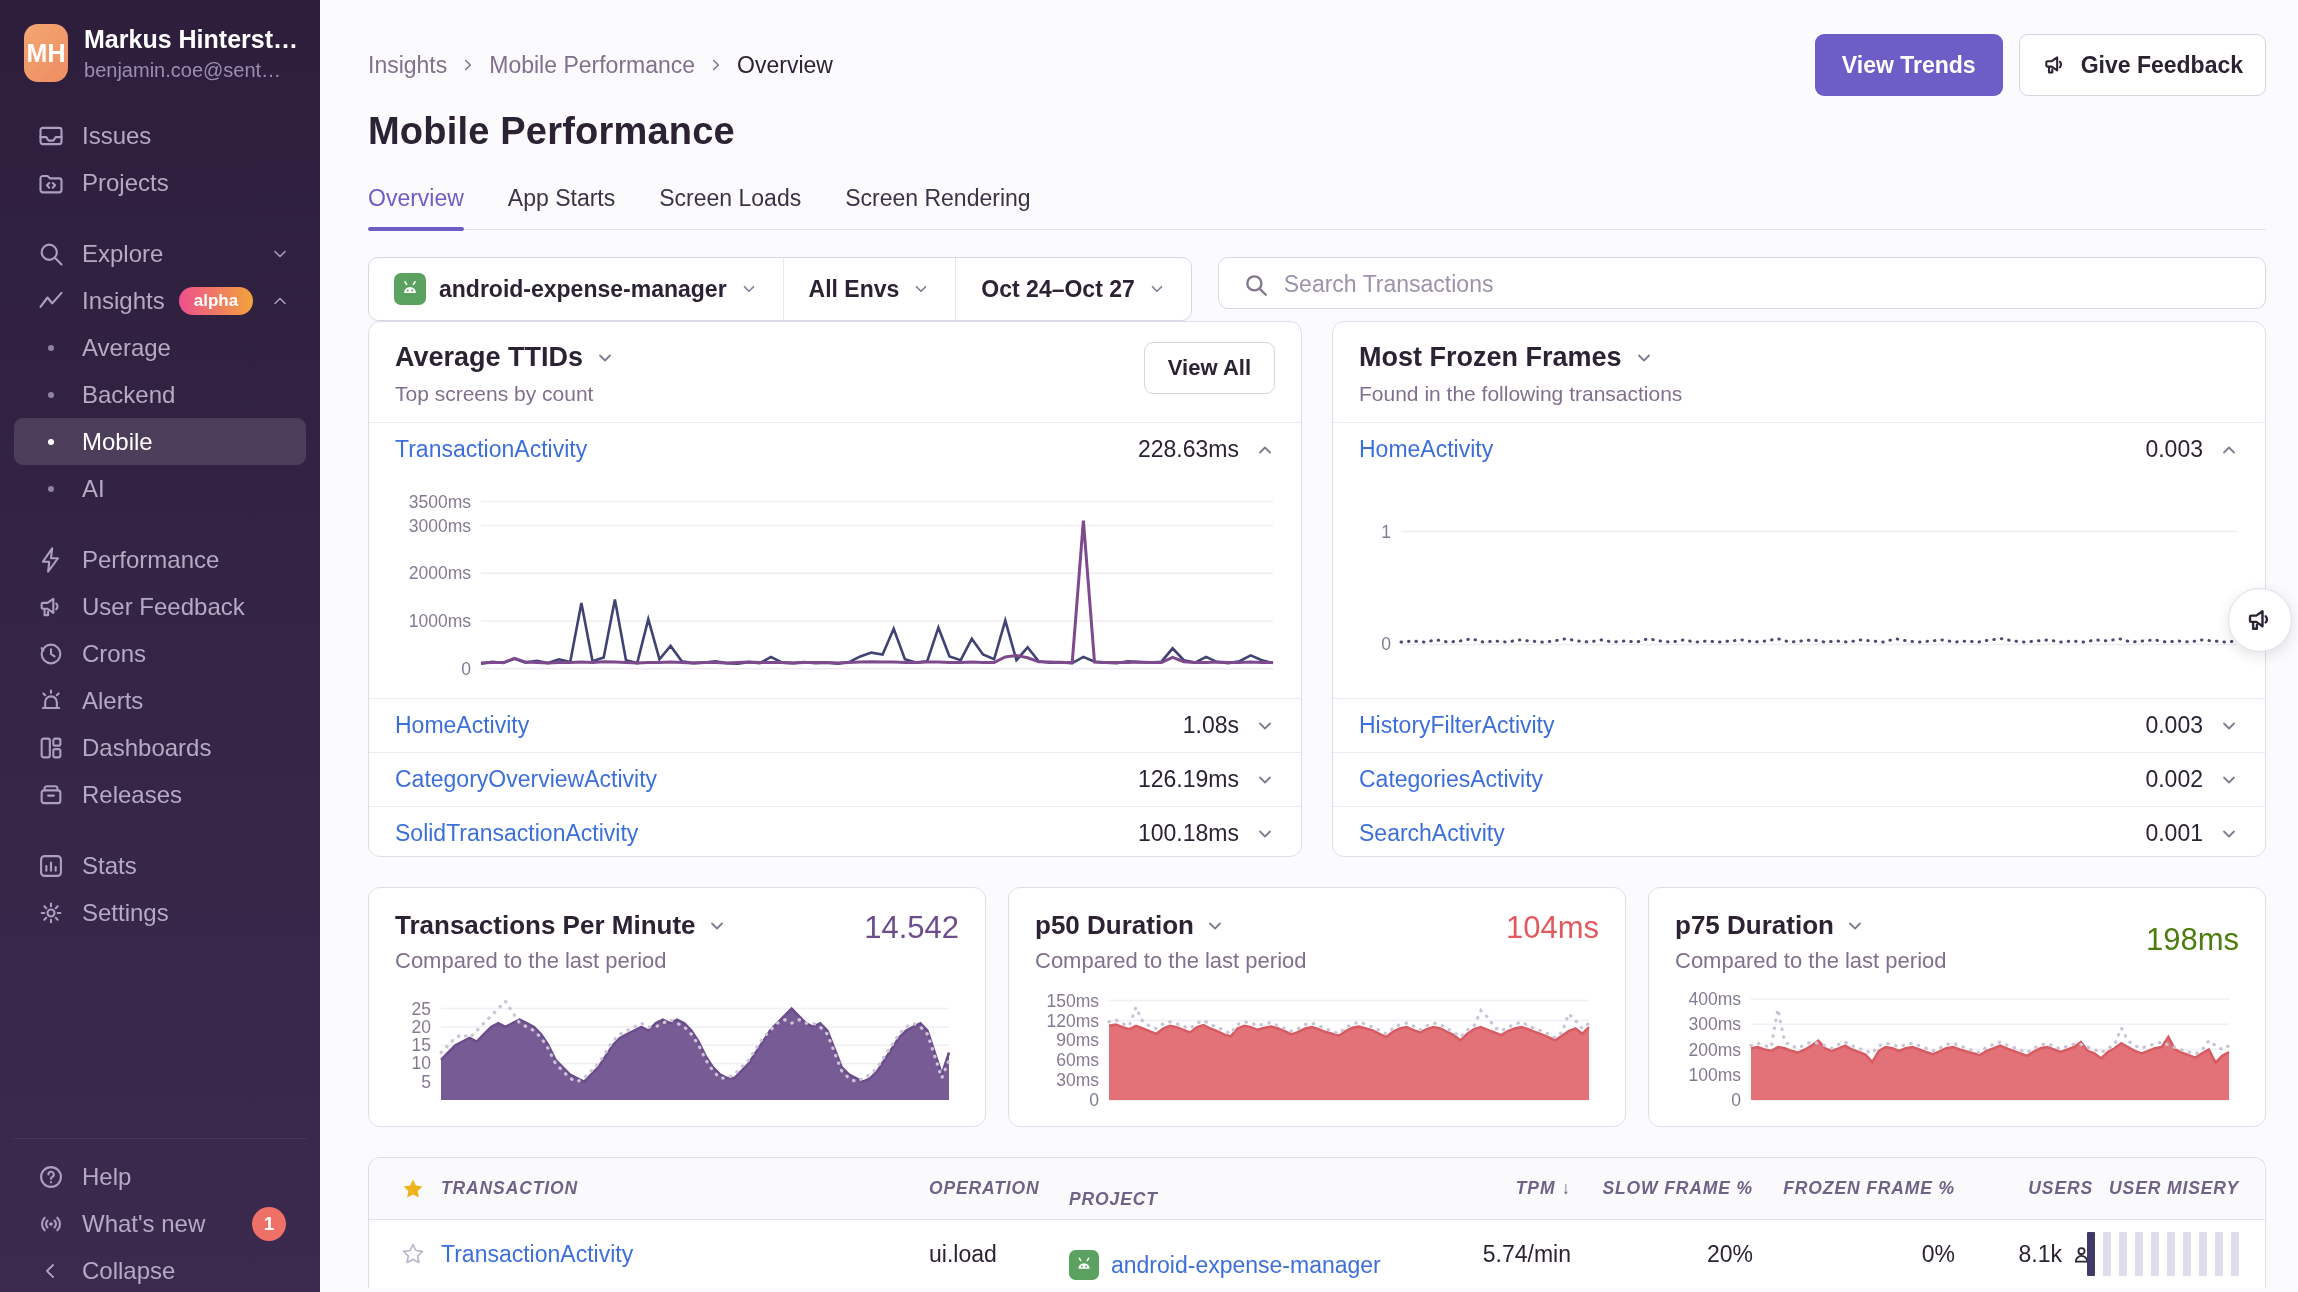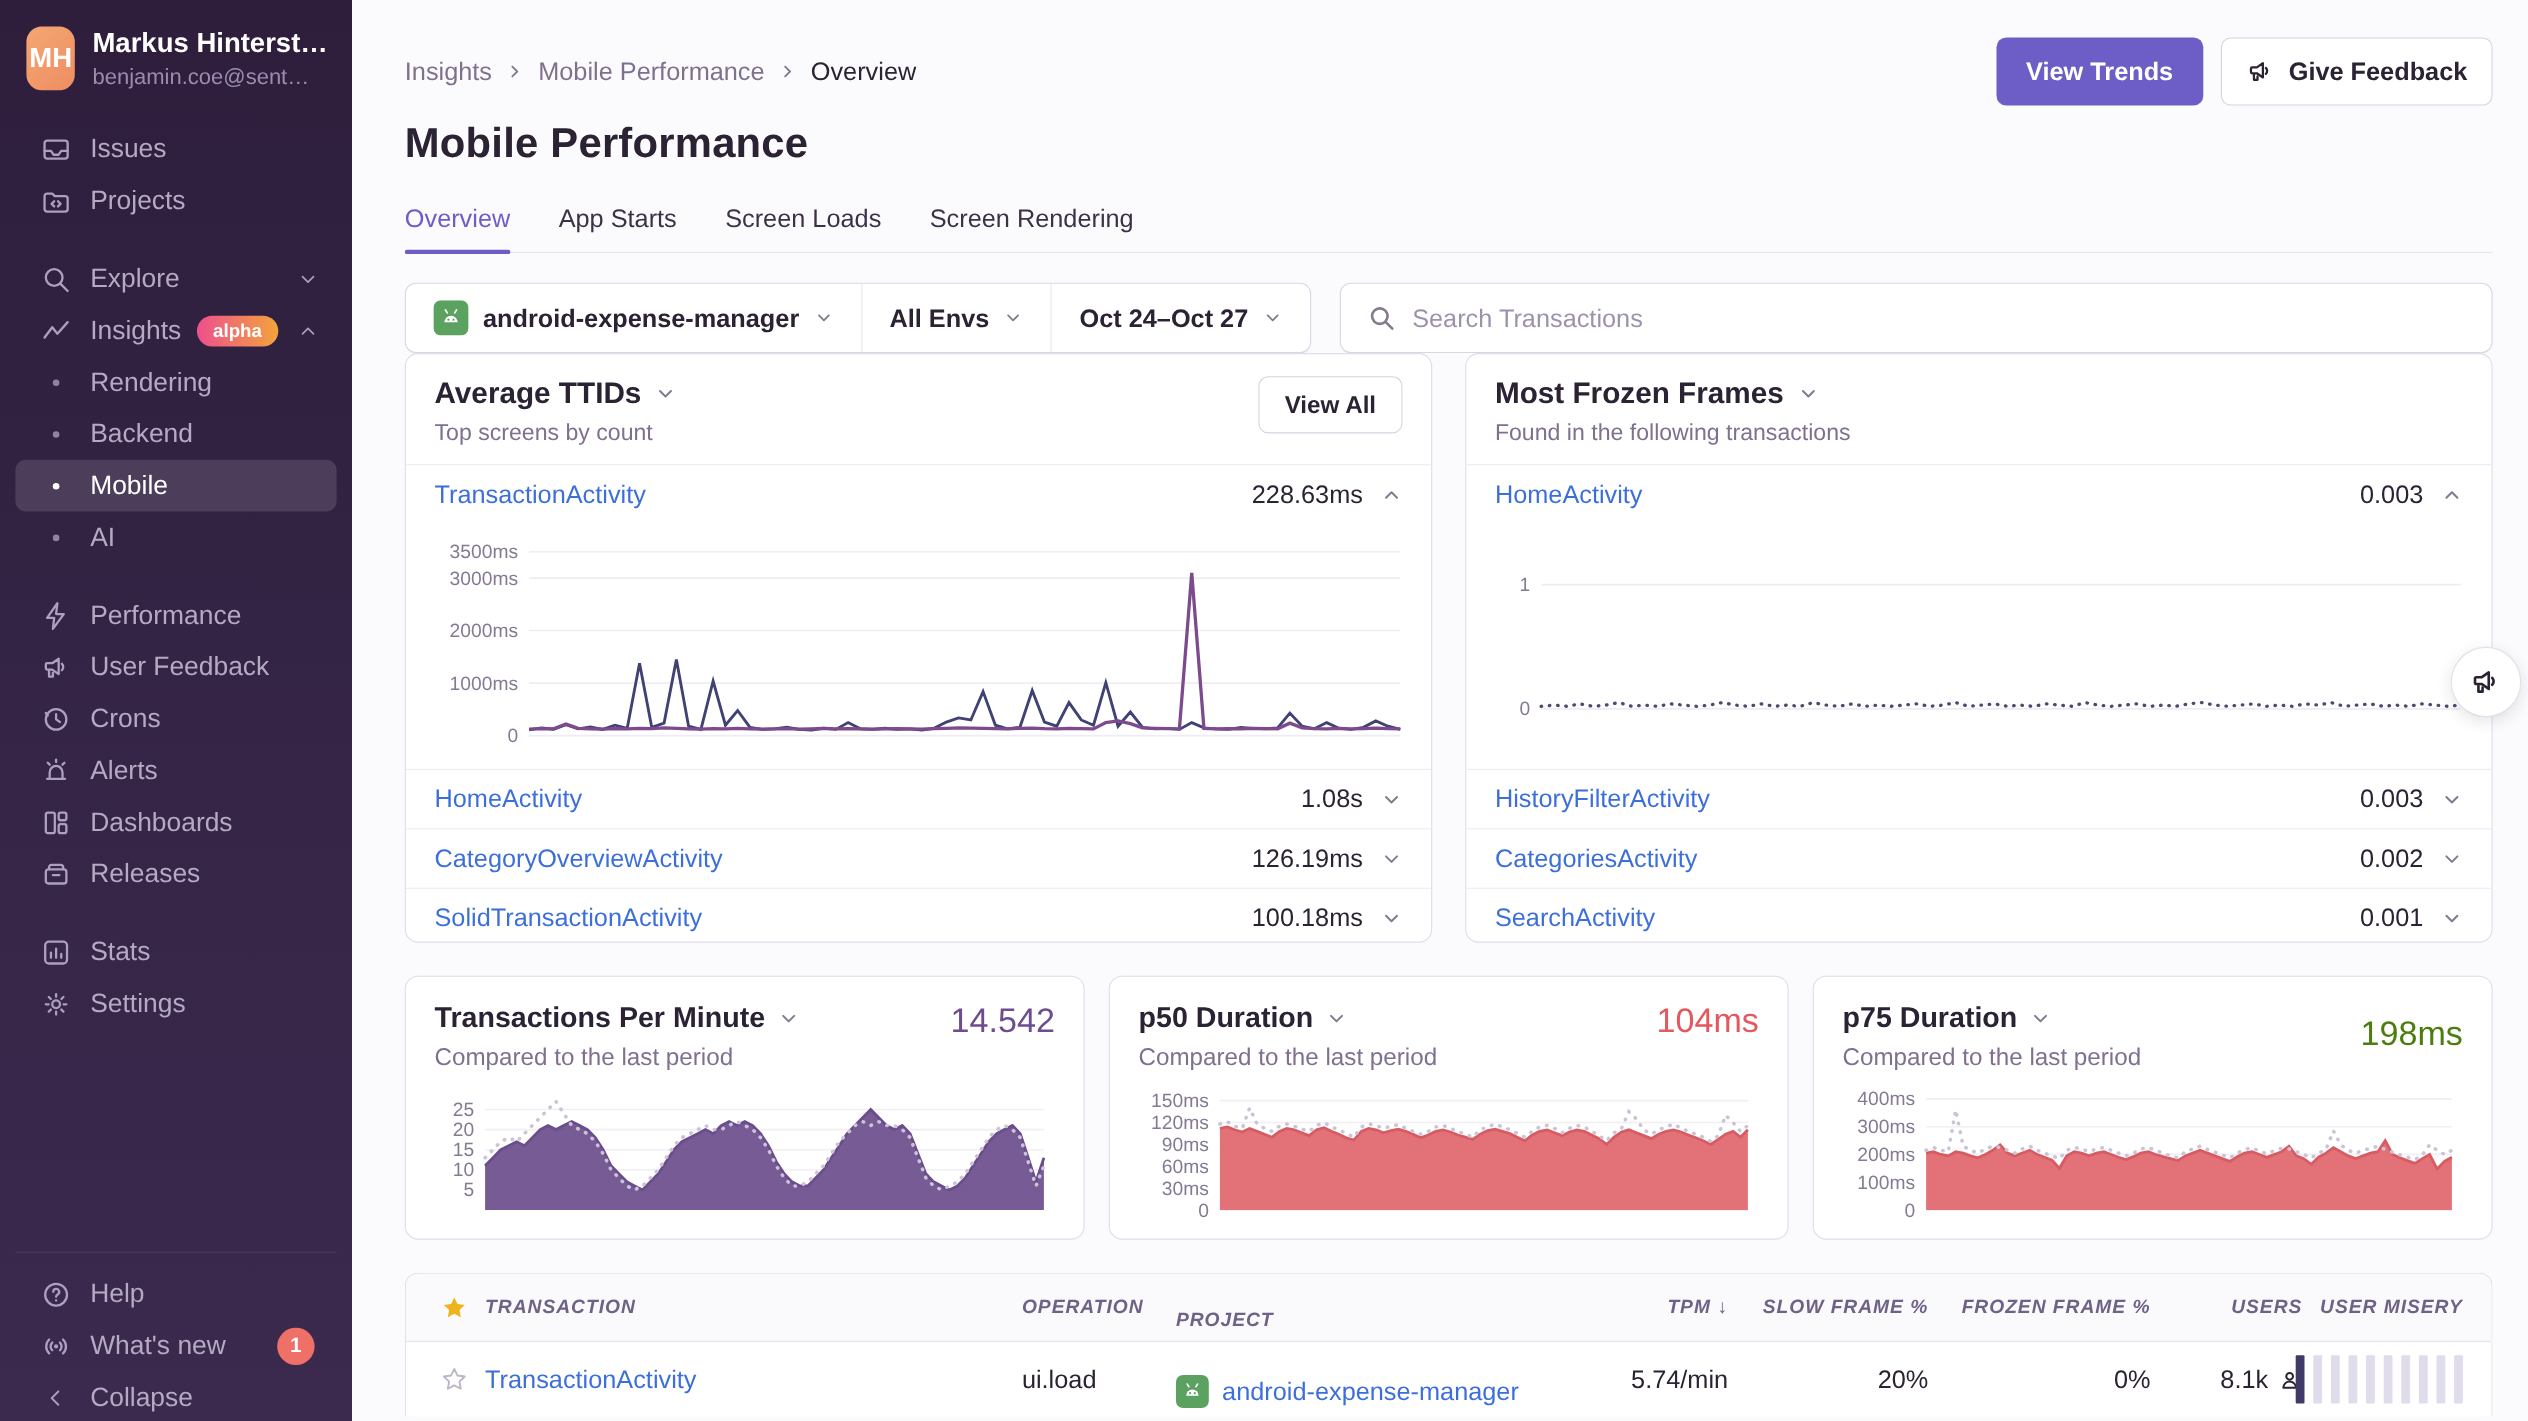--- a/index.html
+++ b/index.html
@@ -43,21 +43,21 @@
   .page-title { font-size:38px; font-weight:700; margin-top:14px; letter-spacing:.2px; }
   .tabs { display:flex; gap:44px; margin-top:32px; border-bottom:1.5px solid #e7e2ec; }
   .tab { font-size:23px; color:#3c3247; padding-bottom:17px; position:relative; cursor:pointer; }
   .tab.active { color:#6d5ec7; }
   .tab.active::after { content:""; position:absolute; left:0; right:0; bottom:-2px; height:4px; border-radius:3px; background:#6d5ec7; }
 
   .toolbar { display:flex; gap:26px; margin-top:27px; }
   .filterbar { display:flex; align-items:stretch; background:#fff; border:1.5px solid #dcd6e2; border-radius:10px; height:64px; }
   .seg { display:flex; align-items:center; gap:13px; padding:0 25px; font-size:23px; font-weight:700; color:#2b2233; cursor:pointer; }
   .seg + .seg { border-left:1.5px solid #e9e4ee; }
-  .searchbox { flex:1; display:flex; align-items:center; gap:15px; background:#fff; border:1.5px solid #dcd6e2; border-radius:10px; height:64px; padding:10px 24px; }
+  .searchbox { flex:1; display:flex; align-items:flex-end; gap:15px; background:#fff; border:1.5px solid #dcd6e2; border-radius:10px; height:52px; padding:10px 24px; }
   .searchbox input { border:none; outline:none; font-size:23px; flex:1; background:transparent; color:#2b2233; }
   .searchbox input::placeholder { color:#9d92ab; }
 
   .panels-top { display:flex; gap:30px; height:536px; }
   .panel { flex:1; background:#fff; border:1.5px solid #e2dce8; border-radius:12px; display:flex; flex-direction:column; overflow:hidden; }
   .panel-head { display:flex; justify-content:space-between; align-items:flex-start; padding:20px 26px 16px; }
   .ptitle { display:flex; align-items:center; gap:12px; font-size:27px; font-weight:700; cursor:pointer; }
   .psub { font-size:21px; color:#80708f; margin-top:9px; }
   .viewall { height:52px; padding:0 23px; font-size:22px; font-weight:700; border:1.5px solid #d8d2de; border-radius:9px; background:#fff; color:#2b2233; cursor:pointer; }
   .trow { display:flex; justify-content:space-between; align-items:center; min-height:54px; padding:0 26px; border-top:1.5px solid #edeaf2; font-size:23px; }
@@ -158,21 +158,21 @@
       <span class="chev-right-slot">
           <svg class="sic" width="20" height="20" viewBox="0 0 24 24">
             <path d="M6 15l6-6 6 6"></path>
           </svg>
         </span>
     </div>
     <div class="nav-row">
       <span class="nav-ic">
           <span class="bullet"></span>
         </span>
-      <span class="nav-lbl">Rendering</span>
+      <span class="nav-lbl">Average</span>
     </div>
     <div class="nav-row">
       <span class="nav-ic">
           <span class="bullet"></span>
         </span>
       <span class="nav-lbl">Backend</span>
     </div>
     <div class="nav-row sel">
       <span class="nav-ic">
           <span class="bullet"></span>

